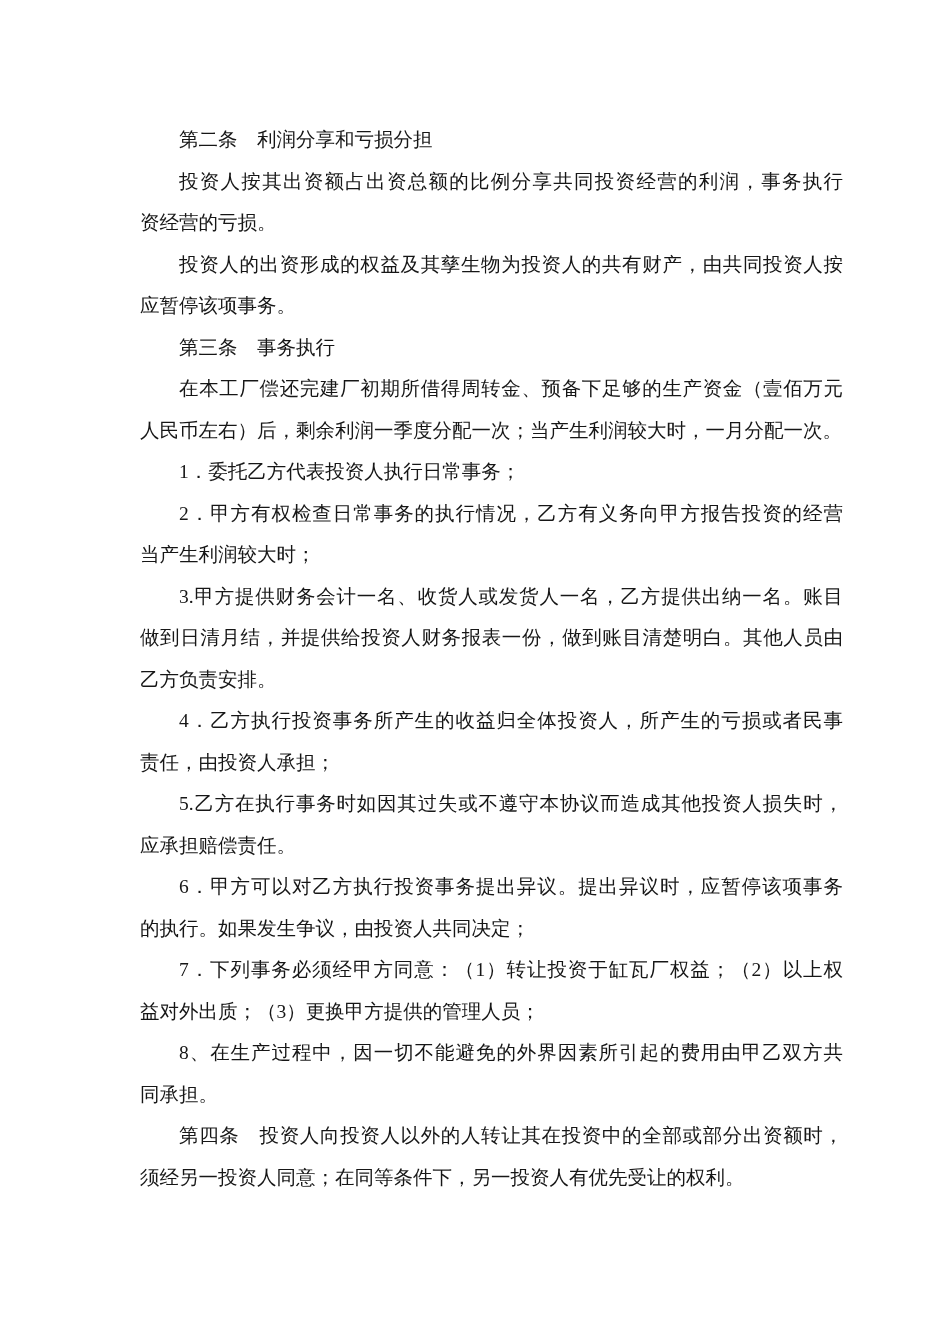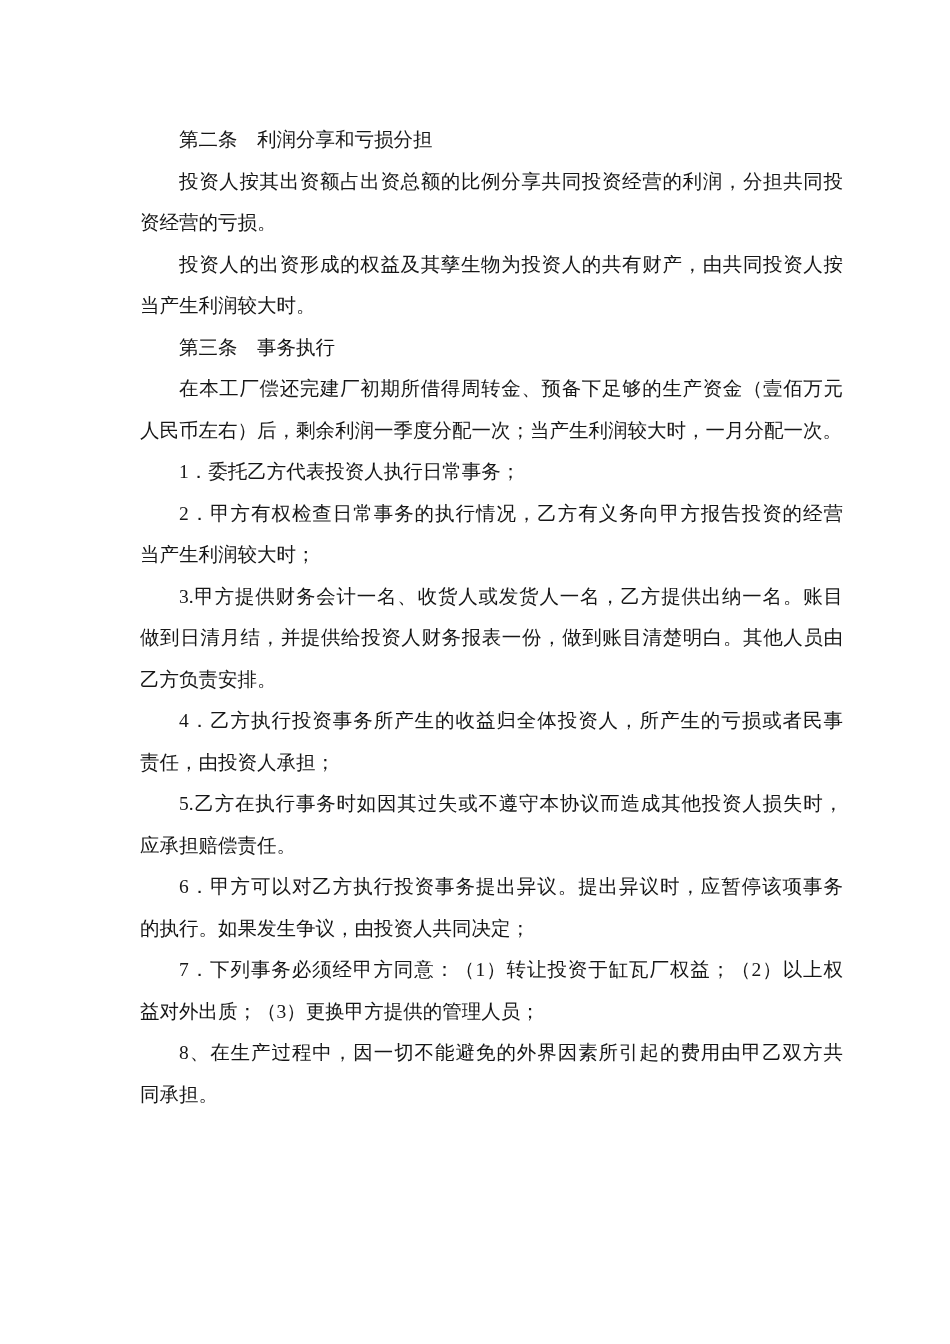--- a/index.html
+++ b/index.html
@@ -35,26 +35,26 @@
   .line.indent { text-indent: 2em; }
 </style>
 </head>
 <body>
 
 <div class="doc" style="color: rgb(22, 22, 22);">
     <div class="para">
       <div class="line indent">第二条　利润分享和亏损分担</div>
     </div>
     <div class="para">
-      <div class="line indent fill">投资人按其出资额占出资总额的比例分享共同投资经营的利润，分担共同投</div>
+      <div class="line indent fill">投资人按其出资额占出资总额的比例分享共同投资经营的利润，事务执行</div>
       <div class="line">资经营的亏损。</div>
     </div>
     <div class="para">
       <div class="line indent fill">投资人的出资形成的权益及其孳生物为投资人的共有财产，由共同投资人按</div>
-      <div class="line">当产生利润较大时。</div>
+      <div class="line">应暂停该项事务。</div>
     </div>
     <div class="para">
       <div class="line indent">第三条　事务执行</div>
     </div>
     <div class="para">
       <div class="line indent fill">在本工厂偿还完建厂初期所借得周转金、预备下足够的生产资金（壹佰万元</div>
       <div class="line">人民币左右）后，剩余利润一季度分配一次；当产生利润较大时，一月分配一次。</div>
     </div>
     <div class="para">
       <div class="line indent">1．委托乙方代表投资人执行日常事务；</div>
@@ -81,13 +81,17 @@
       <div class="line">的执行。如果发生争议，由投资人共同决定；</div>
     </div>
     <div class="para">
       <div class="line indent fill">7．下列事务必须经甲方同意：（1）转让投资于缸瓦厂权益；（2）以上权</div>
       <div class="line">益对外出质；（3）更换甲方提供的管理人员；</div>
     </div>
     <div class="para">
       <div class="line indent fill">8、在生产过程中，因一切不能避免的外界因素所引起的费用由甲乙双方共</div>
       <div class="line">同承担。</div>
     </div>
+    <div class="para">
+      <div class="line indent fill">第四条　投资人向投资人以外的人转让其在投资中的全部或部分出资额时，</div>
+      <div class="line">须经另一投资人同意；在同等条件下，另一投资人有优先受让的权利。</div>
+    </div>
   </div>
 
 </body></html>

